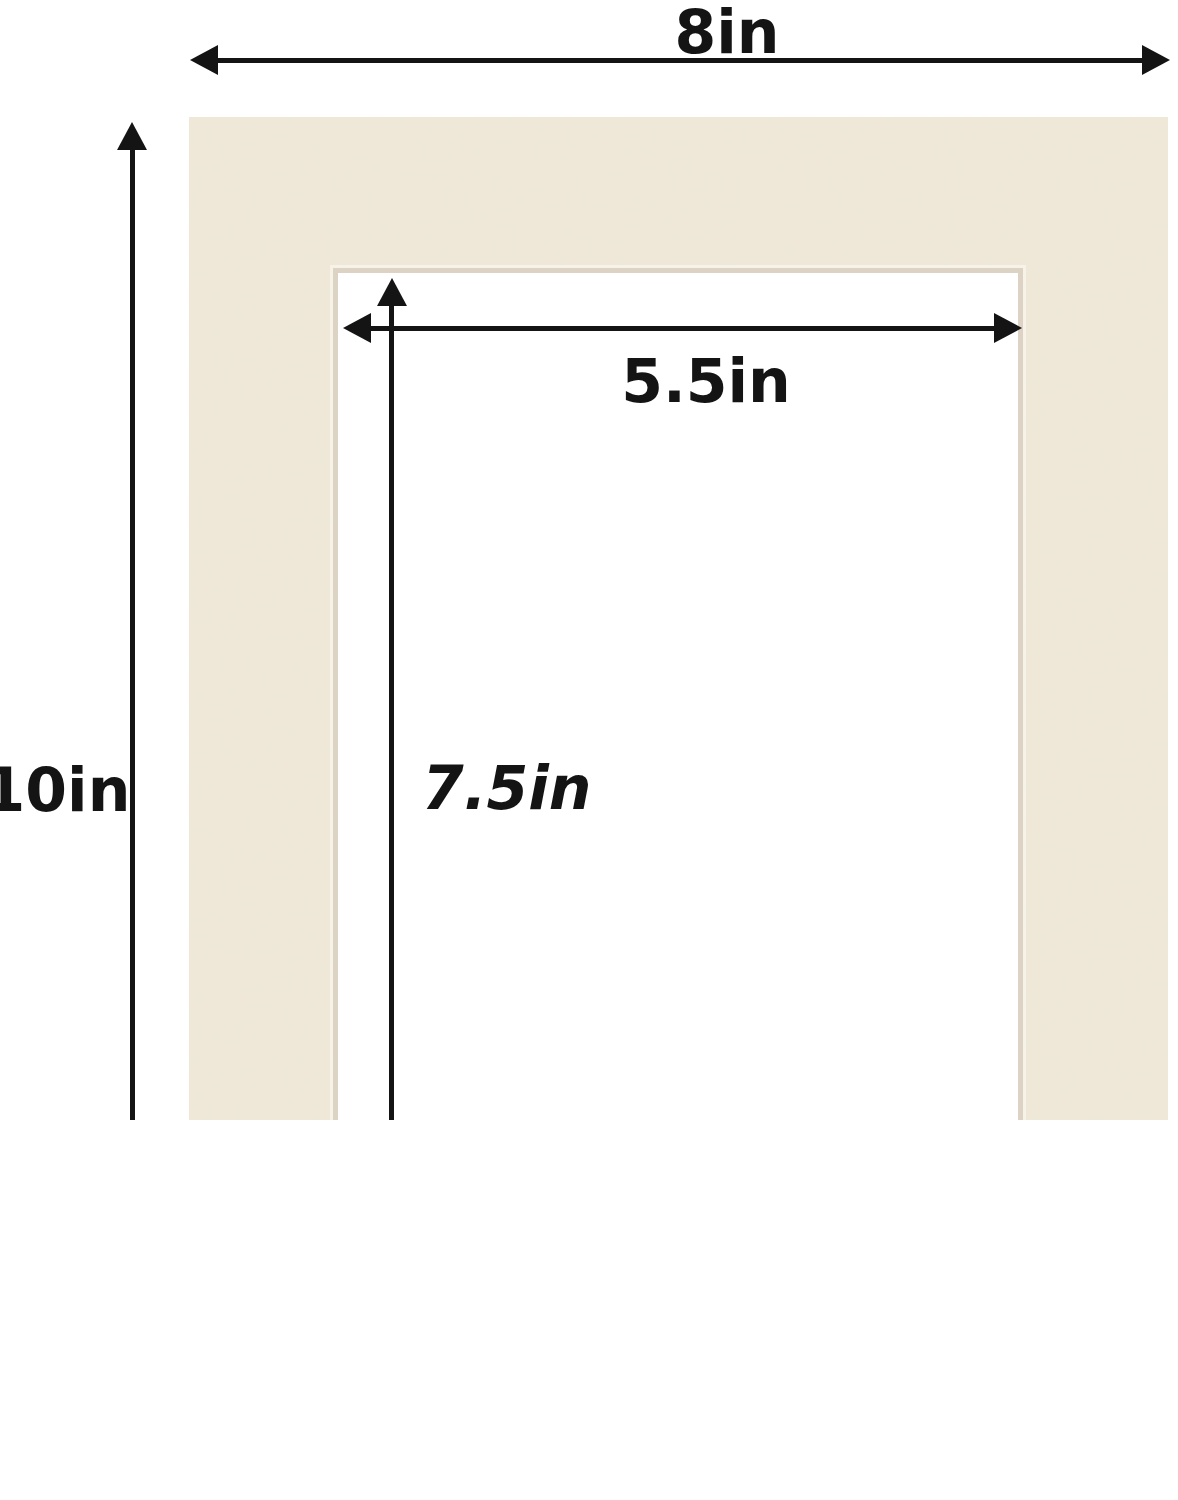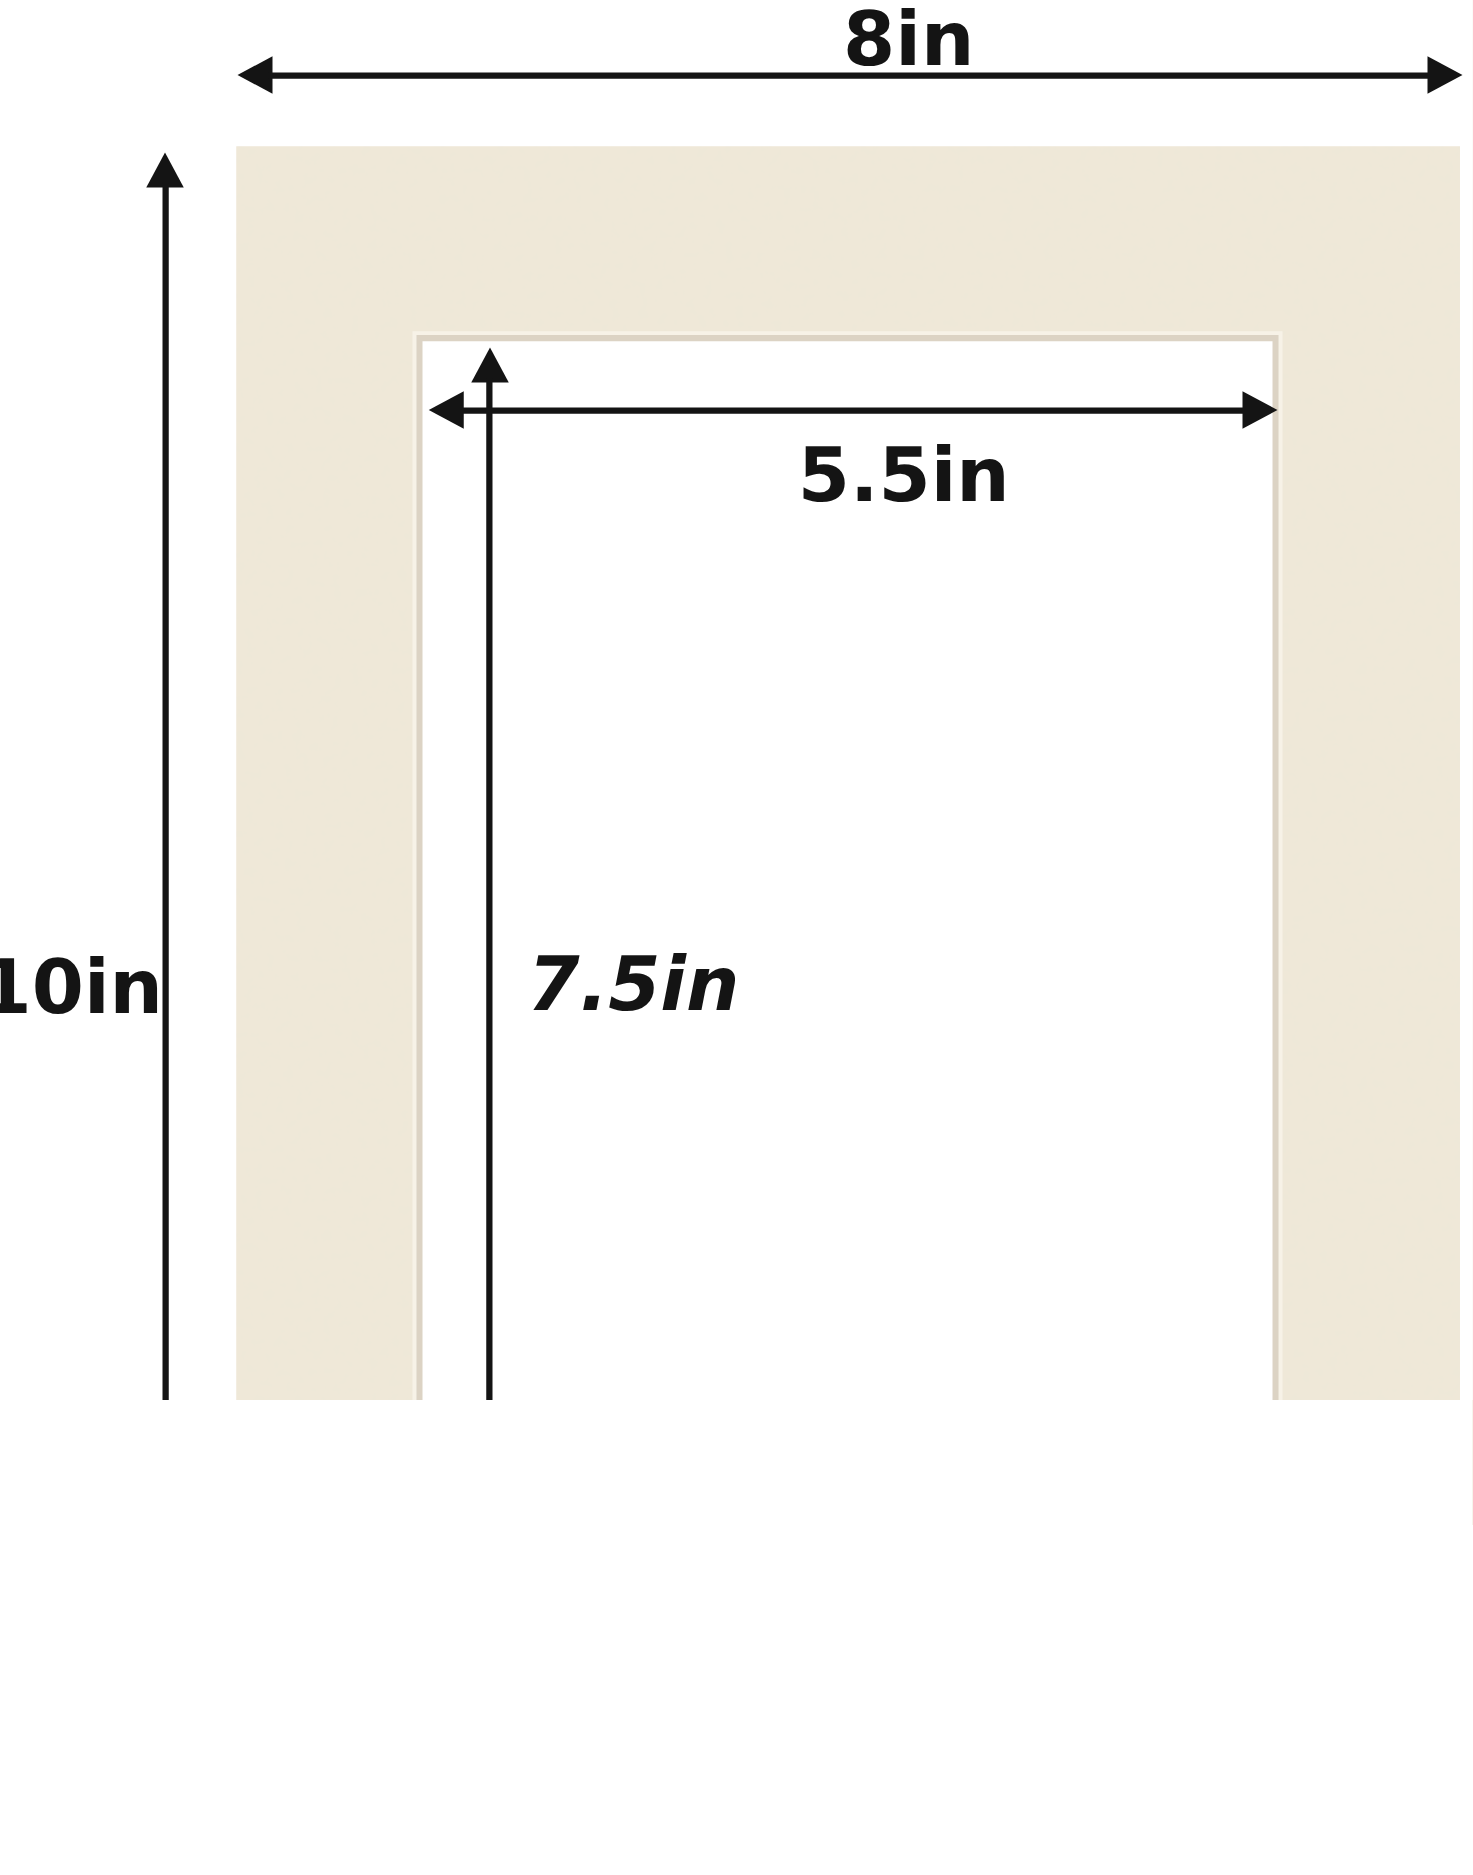--- a/index.html
+++ b/index.html
@@ -78,21 +78,21 @@
     <div class="head pt-up" style="left:117px;top:122px;"></div>
     <div class="arrow-line" style="left:130px;top:147px;width:5px;height:1318px;"></div>
     <div class="head pt-down" style="left:117px;top:1462px;"></div>
     <div class="dim-label center-x" style="left:57px;top:760px;">10in</div>
   </div>
 
   <div>
     <div class="head pt-left" style="left:343px;top:313px;"></div>
     <div class="arrow-line" style="left:368px;top:326px;width:629px;height:5px;"></div>
     <div class="head pt-right" style="left:994px;top:313px;"></div>
-    <div class="dim-label center-x" style="left:706px;top:351px;margin-left:17px;">5.5in</div>
+    <div class="dim-label center-x" style="left:706px;top:351px;">5.5in</div>
   </div>
 
   <div>
     <div class="head pt-up" style="left:377px;top:278px;"></div>
     <div class="arrow-line" style="left:389px;top:303px;width:5px;height:1015px;"></div>
     <div class="head pt-down" style="left:377px;top:1315px;"></div>
     <div class="dim-label" style="left:422px;top:758px;font-style:italic;">7.5in</div>
   </div>
 
 </div>

